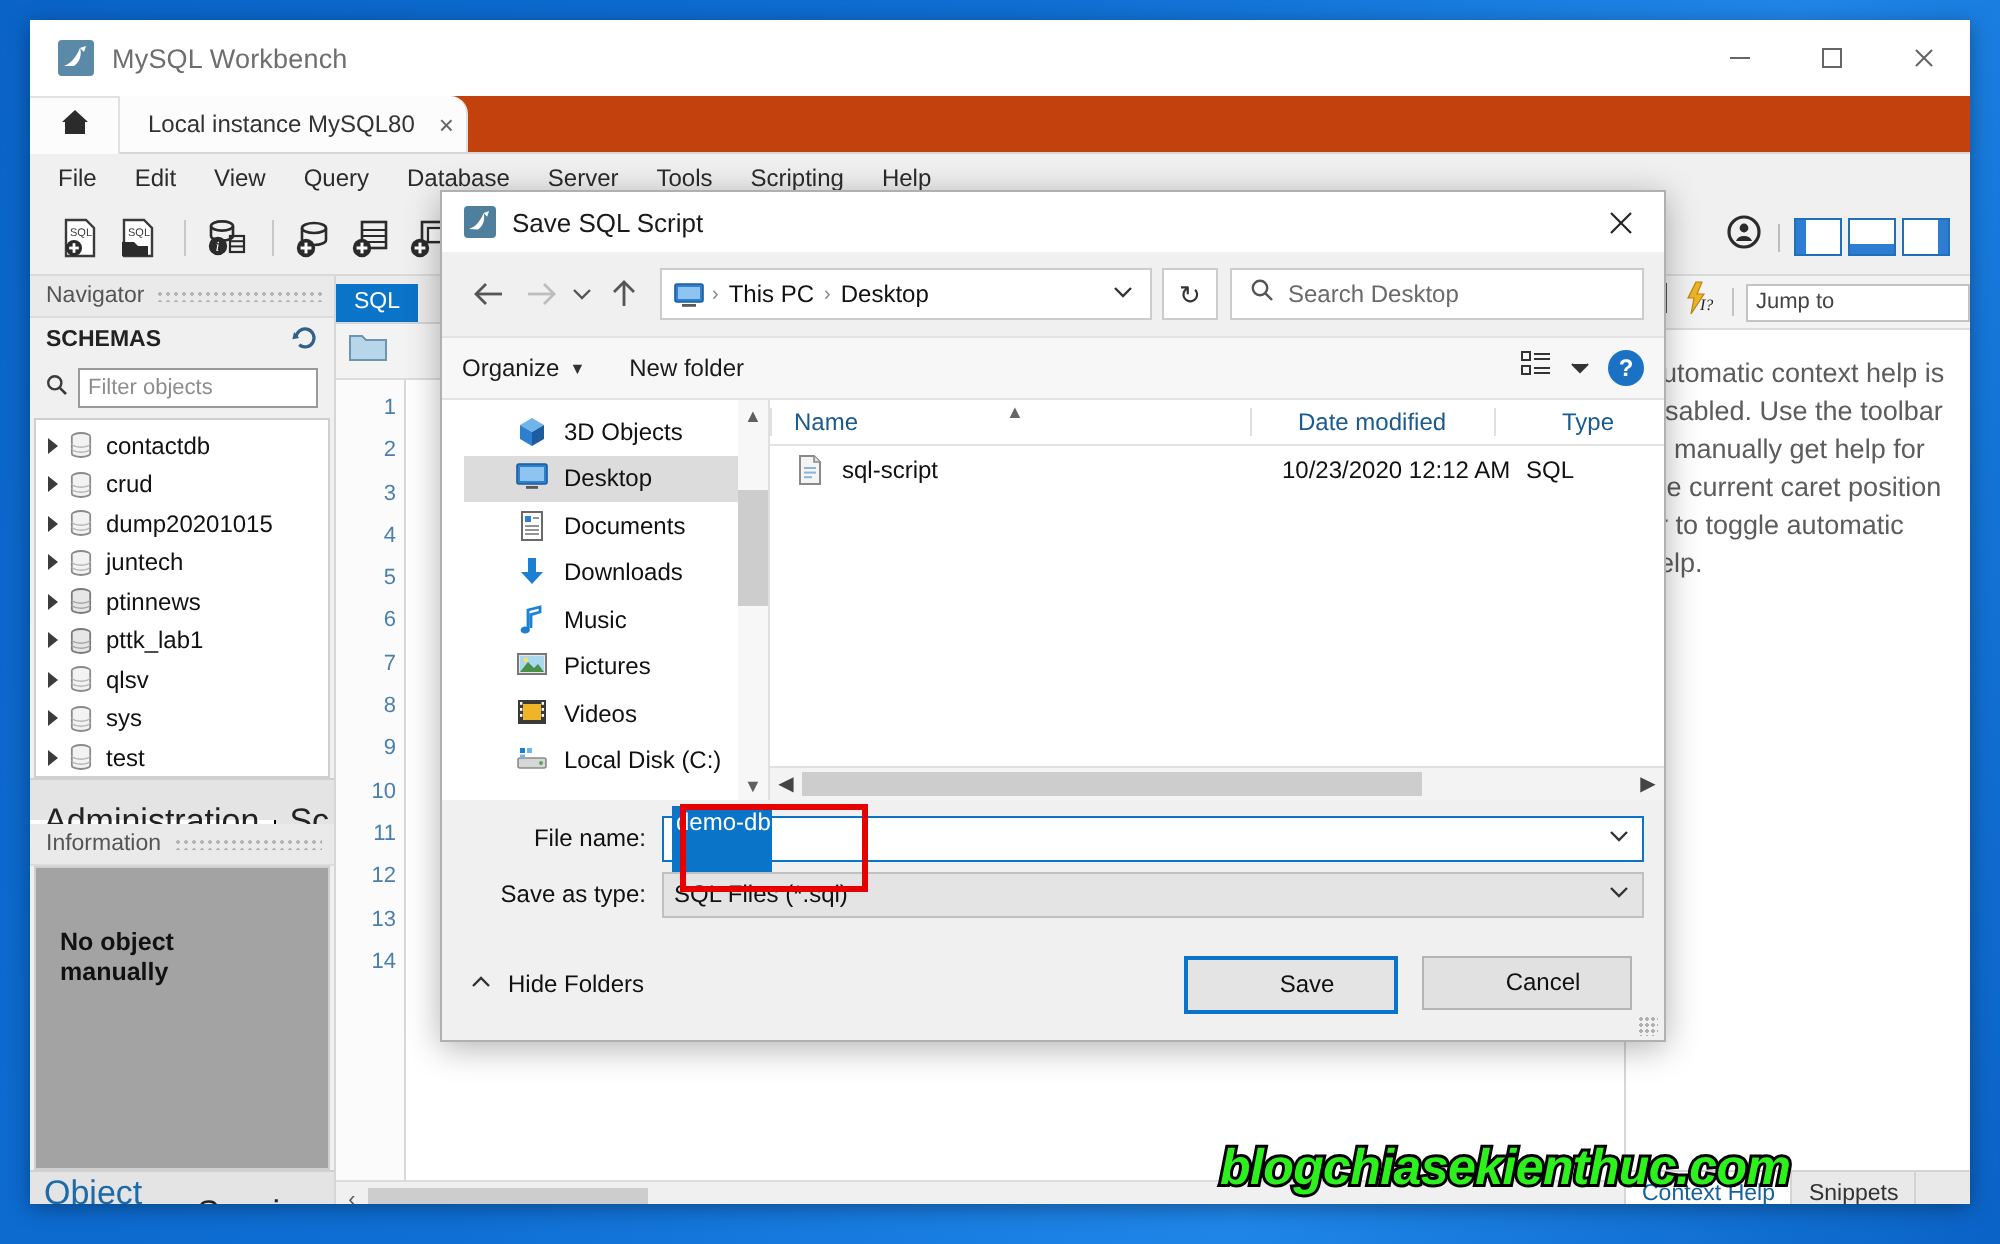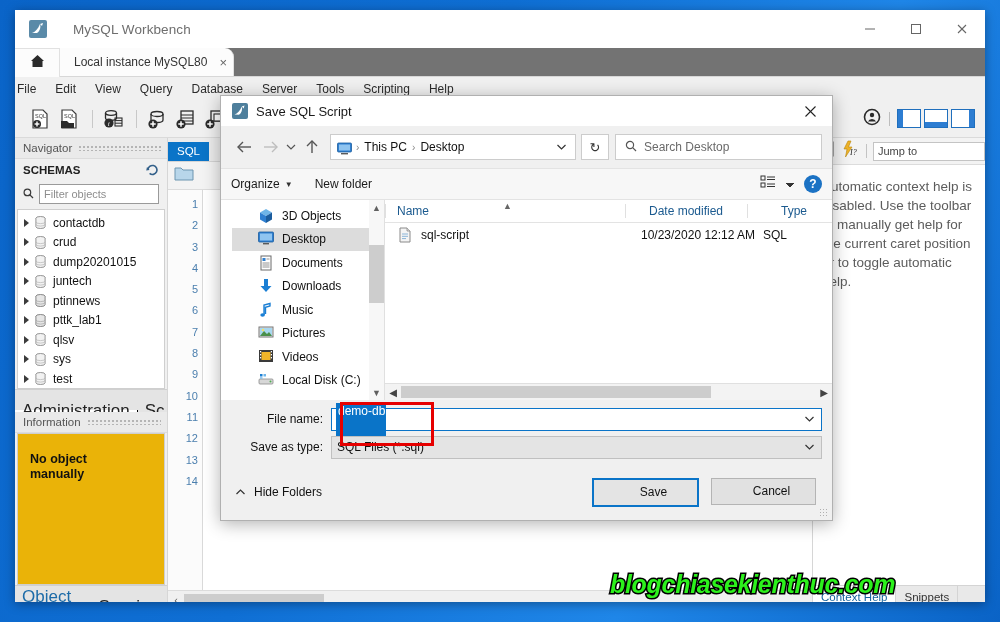--- a/index.html
+++ b/index.html
@@ -21,36 +21,35 @@
     background: #f0f0f0;
     box-shadow: 0 2px 10px rgba(0,0,0,.35);
     overflow: hidden;
   }
 
   
   #wb-titlebar {
     height: 38px; background: #ffffff;
     display: flex; align-items: center;
     position: relative;
-    gap: 17px;
   }
   #wb-logo {
     width: 18px; height: 18px; margin-left: 14px; margin-right: 9px;
     position: relative;
   }
   #wb-title-text {
     font-size: 13.5px; color: #6e6e6e; letter-spacing: .1px;
   }
   .wincontrols { position: absolute; right: 0; top: 0; height: 38px; display: flex; }
   .wc { width: 46px; height: 38px; display: flex; align-items: center; justify-content: center; }
   .wc svg { display: block; }
 
   
   #wb-tabstrip {
-    height: 28px; background: #737373;
+    height: 28px; background: #c2410c;
     display: flex; align-items: flex-start;
     border-bottom: 1px solid #d7d7d7;
     position: relative;
   }
   #home-tab {
     width: 44px; height: 28px; background: #fcfcfc;
     display: flex; align-items: center; justify-content: center;
     border-top: 1px solid #e1e1e1; border-right: 1px solid #e1e1e1;
   }
   #conn-tab {
@@ -58,21 +57,21 @@
     display: flex; align-items: center;
     padding: 0 6px 0 14px; font-size: 12px; color: #333;
     border-right: 1px solid #e1e1e1;
     border-top-right-radius: 9px;
   }
   #conn-tab .x { margin-left: 12px; color: #666; font-size: 13px; }
 
   
   #wb-menubar {
     height: 23px; background: #f0f0f0;
-    display: flex; align-items: center; padding-left: 2px;
+    display: flex; align-items: center; padding-left: 14px;
     font-size: 12px; color: #2b2b2b;
   }
   #wb-menubar .mi { margin-right: 19px; white-space: nowrap; }
 
   
   #wb-toolbar {
     height: 37px; background: #f0f0f0;
     display: flex; align-items: center; padding-left: 12px;
     position: relative;
     border-bottom: 1px solid #dadada;
@@ -124,22 +123,22 @@
 
   .tabrow { height: 22px; display: flex; align-items: stretch; background: #e4e4e4;
             border-top: 1px solid #d0d0d0; }
   .tabrow .tb { font-size: 17px; color: #222; display: flex; align-items: center;
                 padding: 0 7px; border-right: 1px solid #000000; margin-top: 20px; }
   .tabrow .tb.active { background: #fff; }
   .arrows { display: flex; align-items: center; padding: 0 4px; background: #e4e4e4;
             border: 1px solid #c5c5c5; }
 
   #information-pane { display: flex; flex-direction: column; height: 196px; }
-  #info-body { flex: 1; background: #eab308; border: 1px solid #cfcfcf; margin: 0 2px;
-               padding: 18px 12px; }
+  #info-body { flex: 1; background: #a3a3a3; border: 1px solid #cfcfcf; margin: 0 2px;
+               padding: 30px 12px; }
   #info-body .noobj { font-size: 12.5px; font-weight: bold; color: #111; line-height: 15px; }
 
   
   #editor-area { flex: 1; background: #fff; position: relative; display: flex; flex-direction: column; }
   #editor-tabs { height: 23px; background: #ececec; display: flex; align-items: flex-end;
                  border-bottom: 1px solid #d5d5d5; }
   #sql-tab { background: #0a74c8; color: #fff; font-size: 11.5px; padding: 3px 9px 4px 9px; }
   #editor-toolbar { height: 27px; background: #f3f3f3; border-bottom: 1px solid #dcdcdc;
                     display: flex; align-items: center; padding-left: 6px; }
   #editor-main { flex: 1; display: flex; background: #fff; position: relative; }

